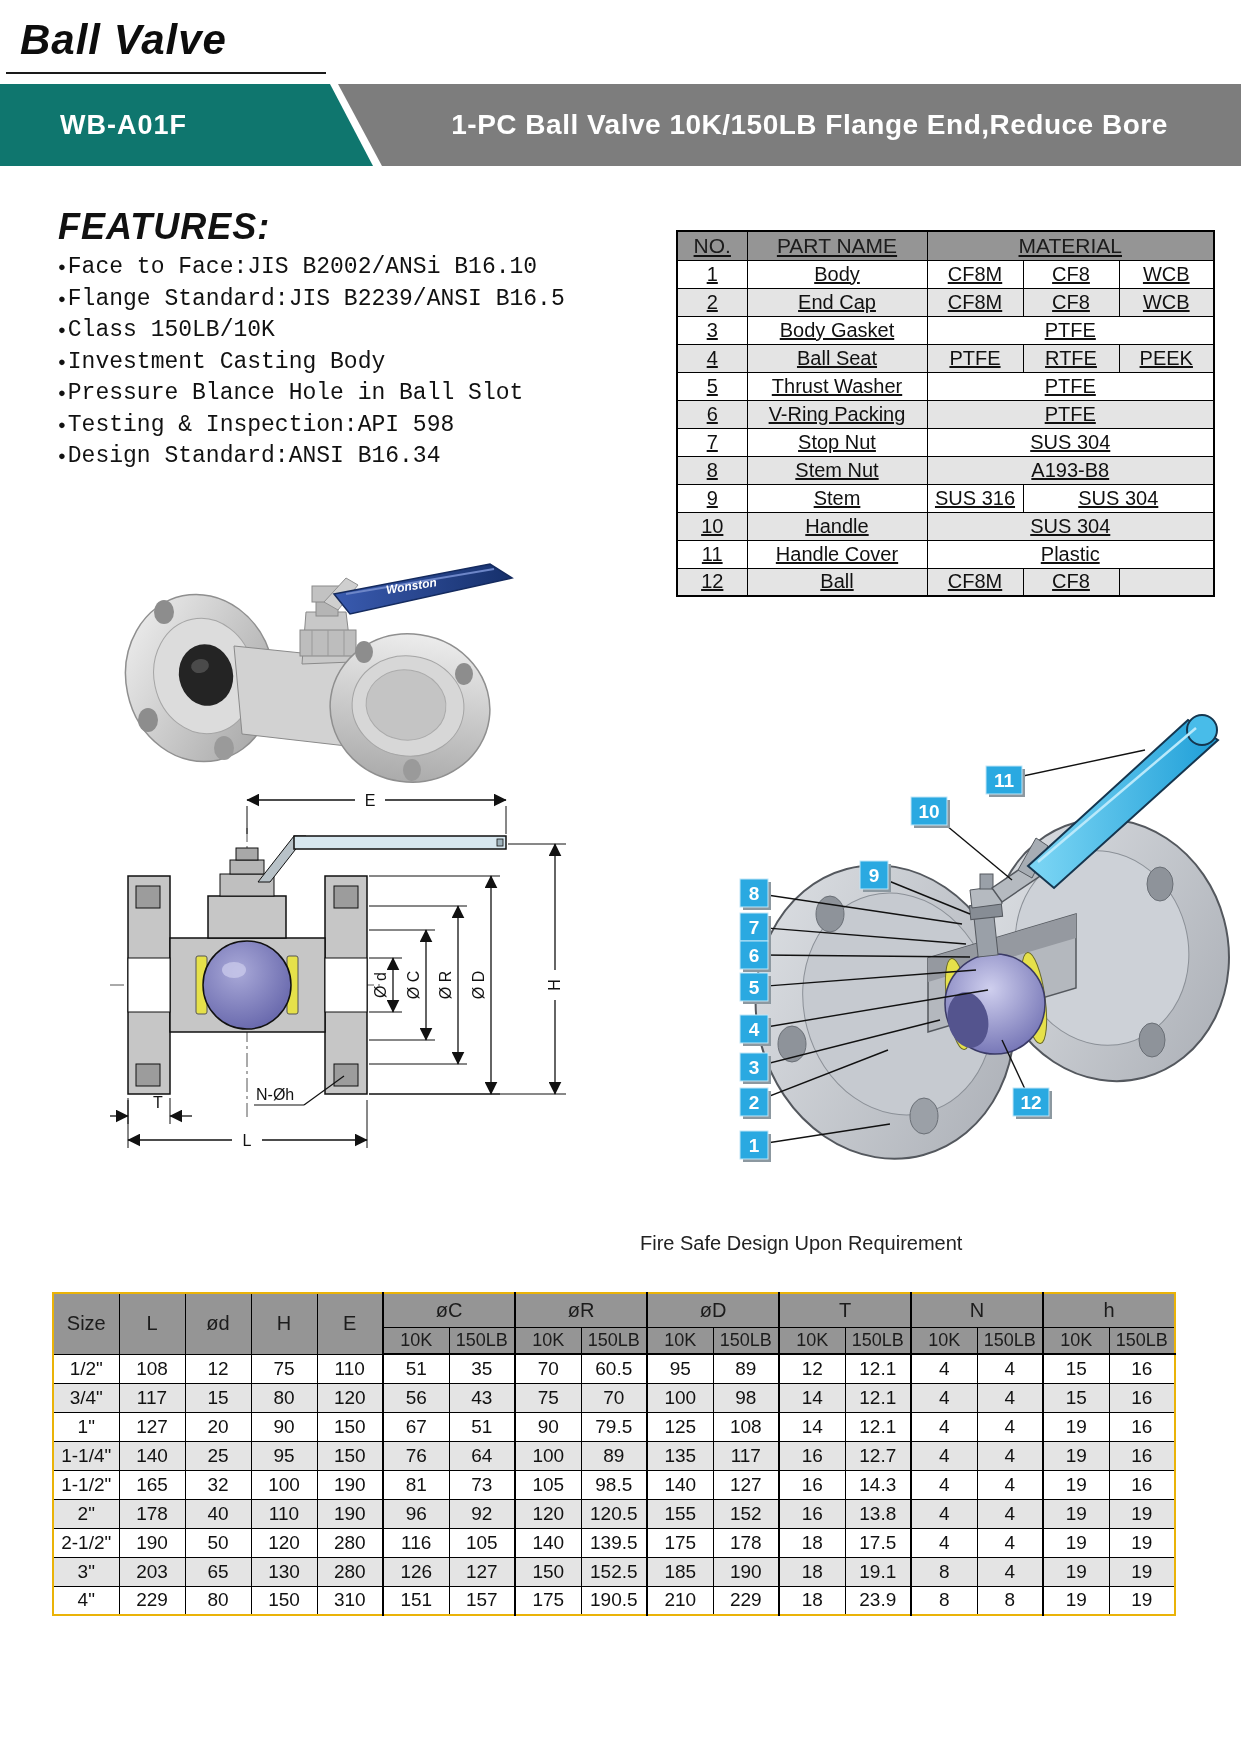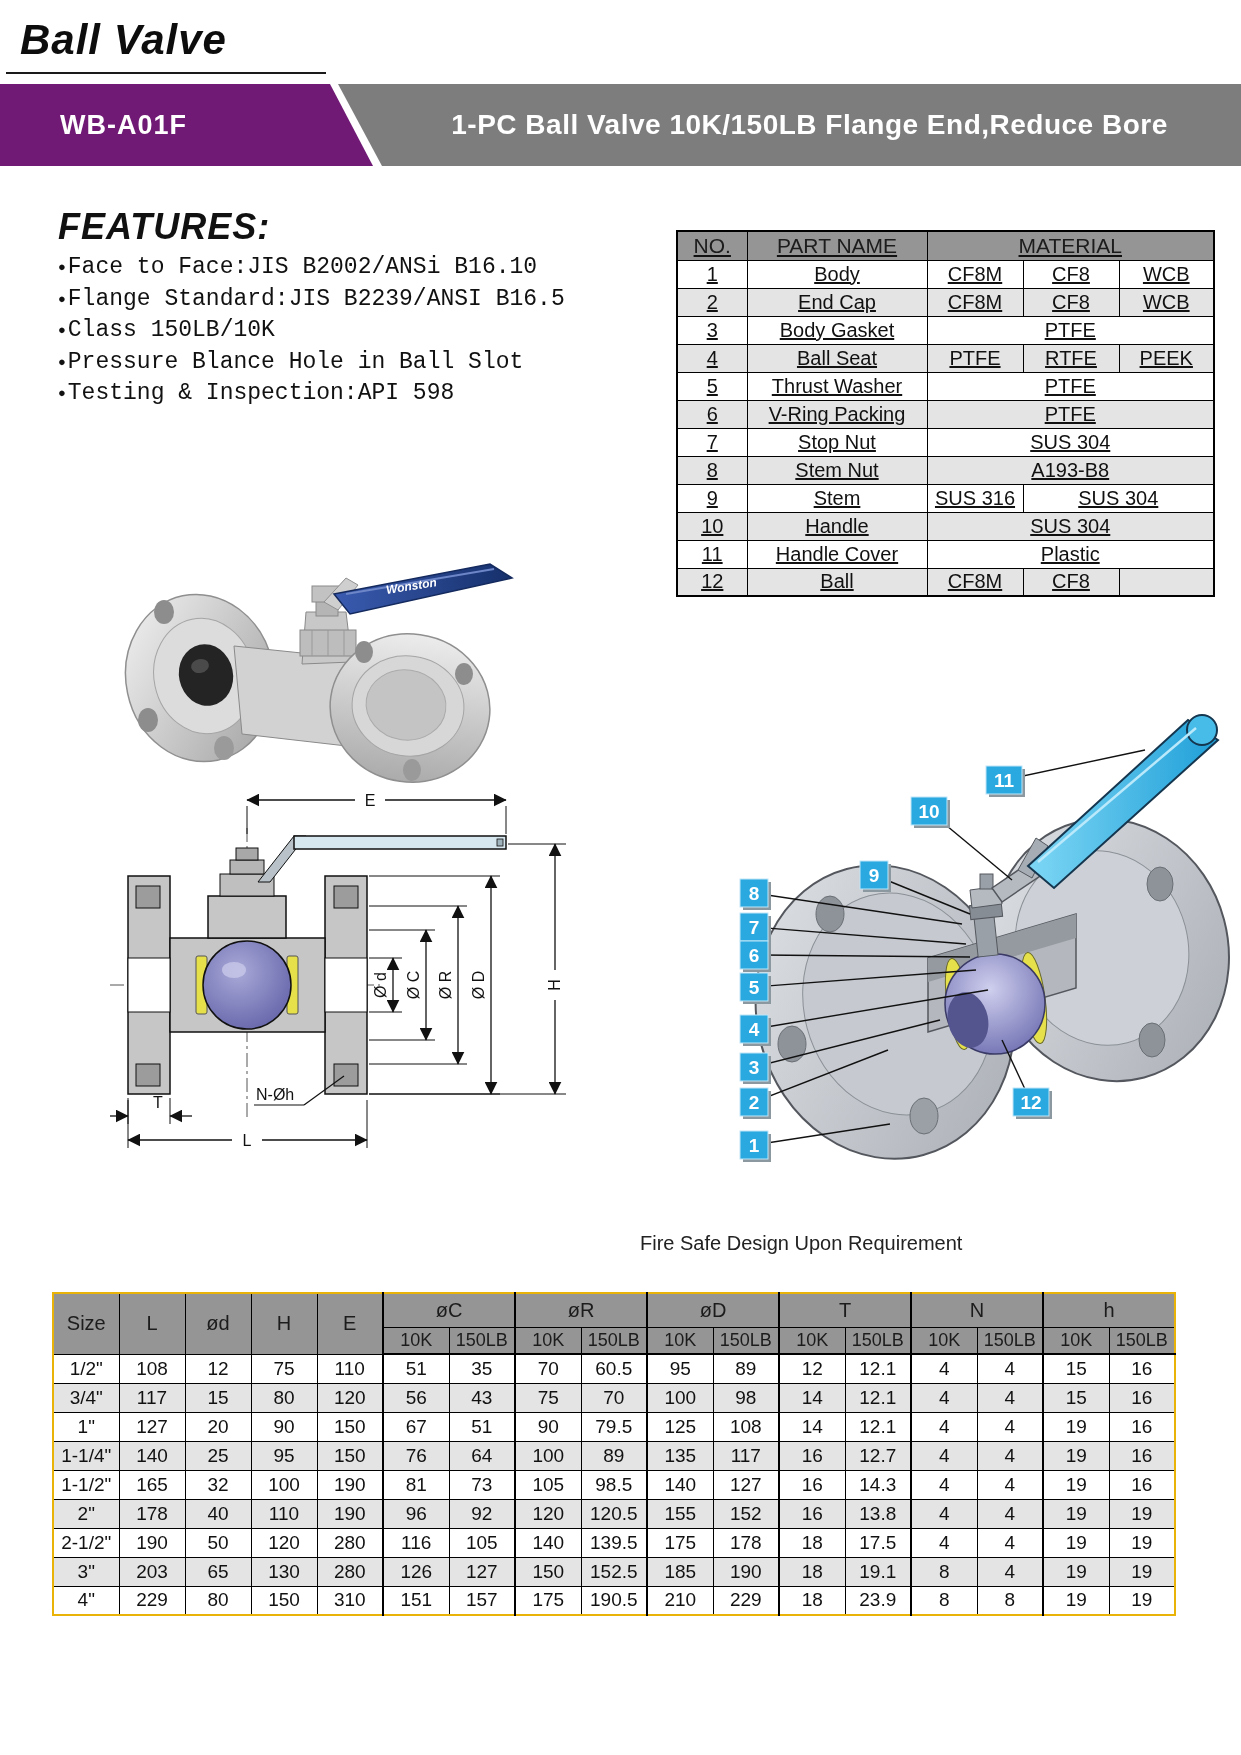--- a/index.html
+++ b/index.html
@@ -4,21 +4,21 @@
 <style>
   * { margin:0; padding:0; box-sizing:border-box; }
   html,body { background:#fff; }
   body { font-family:"Liberation Sans", sans-serif; color:#111; }
   .page { position:relative; width:1241px; height:1755px; background:#fff; overflow:hidden; margin:0 auto;border-radius:17px; }
 
   .page-title { position:absolute; left:20px; top:16px; font-size:42px; font-weight:bold; font-style:italic; letter-spacing:1px; color:#0d0d0d; }
   .title-rule { position:absolute; left:6px; top:72px; width:320px; height:2px; background:#1a1a1a; }
 
   .header-bar { position:absolute; left:0; top:84px; width:1241px; height:82px; }
-  .model-chip { position:absolute; left:0; top:0; width:373px; height:82px; background:#701a75;
+  .model-chip { position:absolute; left:0; top:0; width:373px; height:82px; background:#0f766e;
     clip-path:polygon(0 0, 330px 0, 373px 100%, 0 100%); }
   .model-chip span { position:absolute; left:60px; top:0; line-height:82px; color:#fff; font-size:27px; font-weight:600; letter-spacing:1px; }
   .product-banner { position:absolute; left:338px; top:0; width:903px; height:82px; background:#7d7d7d;
     clip-path:polygon(0 0,100% 0,100% 100%,44px 100%); display:flex; align-items:center; justify-content:center; }
   .product-banner span { color:#fff; font-size:28px; font-weight:bold; padding-left:40px; letter-spacing:.5px; }
 
   .features-heading { position:absolute; left:58px; top:206px; font-size:36px; font-weight:bold; font-style:italic; letter-spacing:1px; }
   .features-list { position:absolute; left:58px; top:252px; list-style:none; }
   .features-list li { font-size:23px; line-height:31.5px; white-space:nowrap;font-family:Liberation Mono, monospace; }
   .features-list .blt { font-size:13px; vertical-align:2px; margin-right:2px; }
@@ -64,22 +64,24 @@
     <div class="product-banner">
       <span>1-PC Ball Valve 10K/150LB Flange End,Reduce Bore</span>
     </div>
   </div>
 
   <div class="features-heading">FEATURES:</div>
   <ul class="features-list">
       <li><span class="blt">●</span><span>Face to Face:JIS B2002/ANSi B16.10</span></li>
       <li><span class="blt">●</span><span>Flange Standard:JIS B2239/ANSI B16.5</span></li>
       <li><span class="blt">●</span><span>Class 150LB/10K</span></li>
+      <li><span class="blt">●</span><span>Investment Casting Body</span></li>
       <li><span class="blt">●</span><span>Pressure Blance Hole in Ball Slot</span></li>
       <li><span class="blt">●</span><span>Testing &amp; Inspection:API 598</span></li>
+      <li><span class="blt">●</span><span>Design Standard:ANSI B16.34</span></li>
     </ul>
 
   <table class="parts-table">
     <colgroup>
         <col style="width:70px">
         <col style="width:180px">
         <col style="width:96px">
         <col style="width:96px">
         <col style="width:95px">
       </colgroup>

